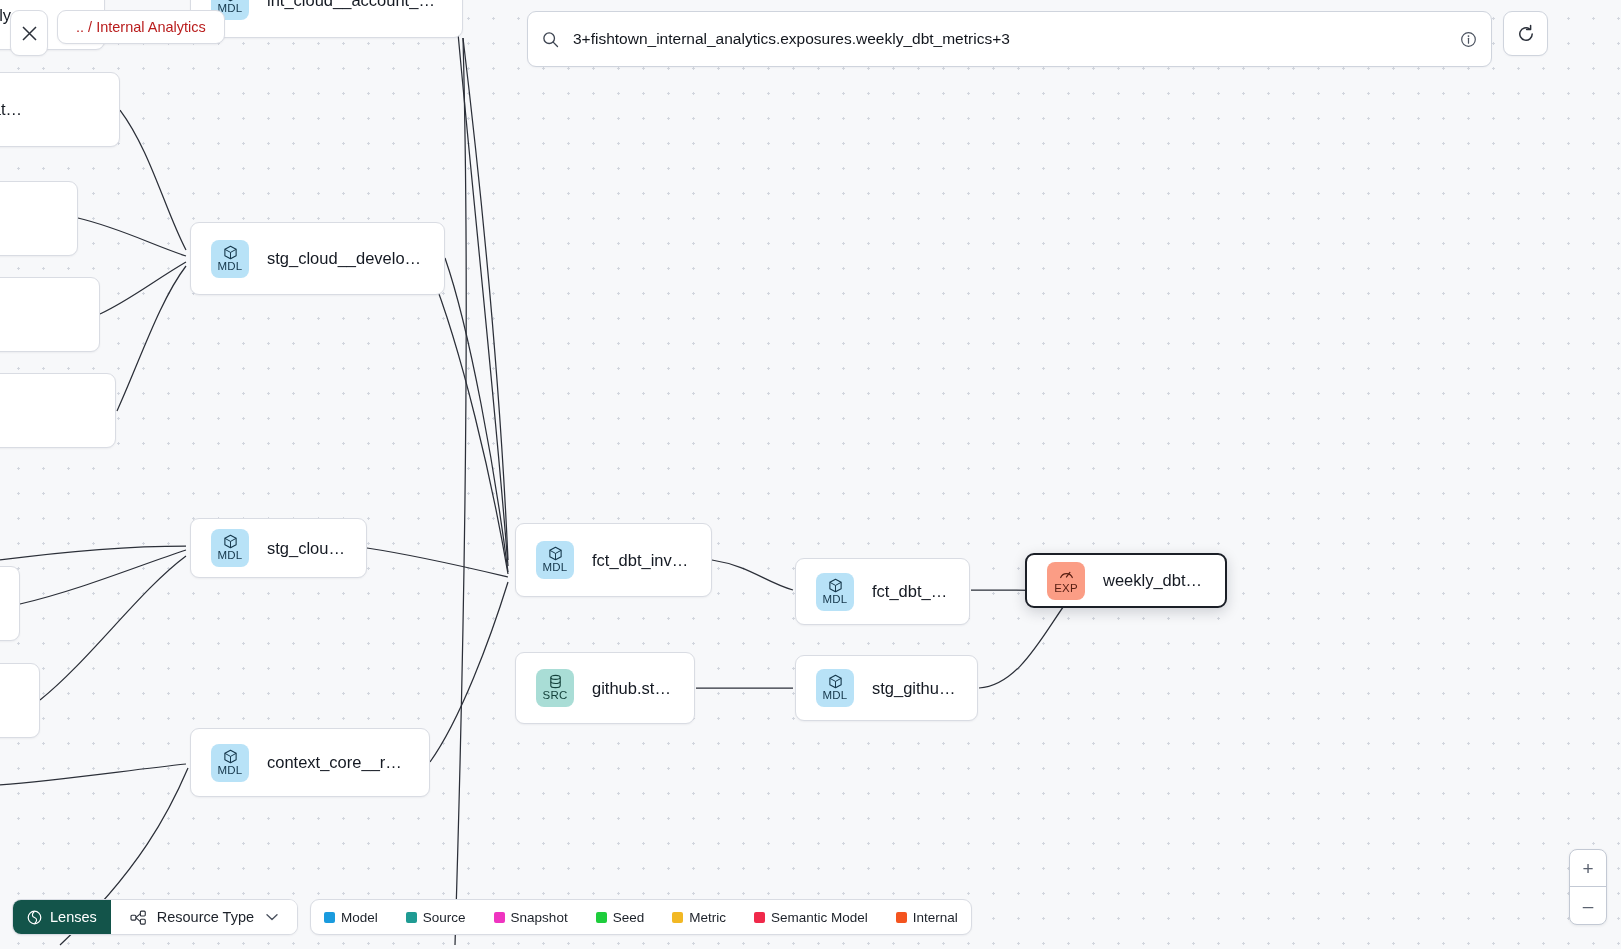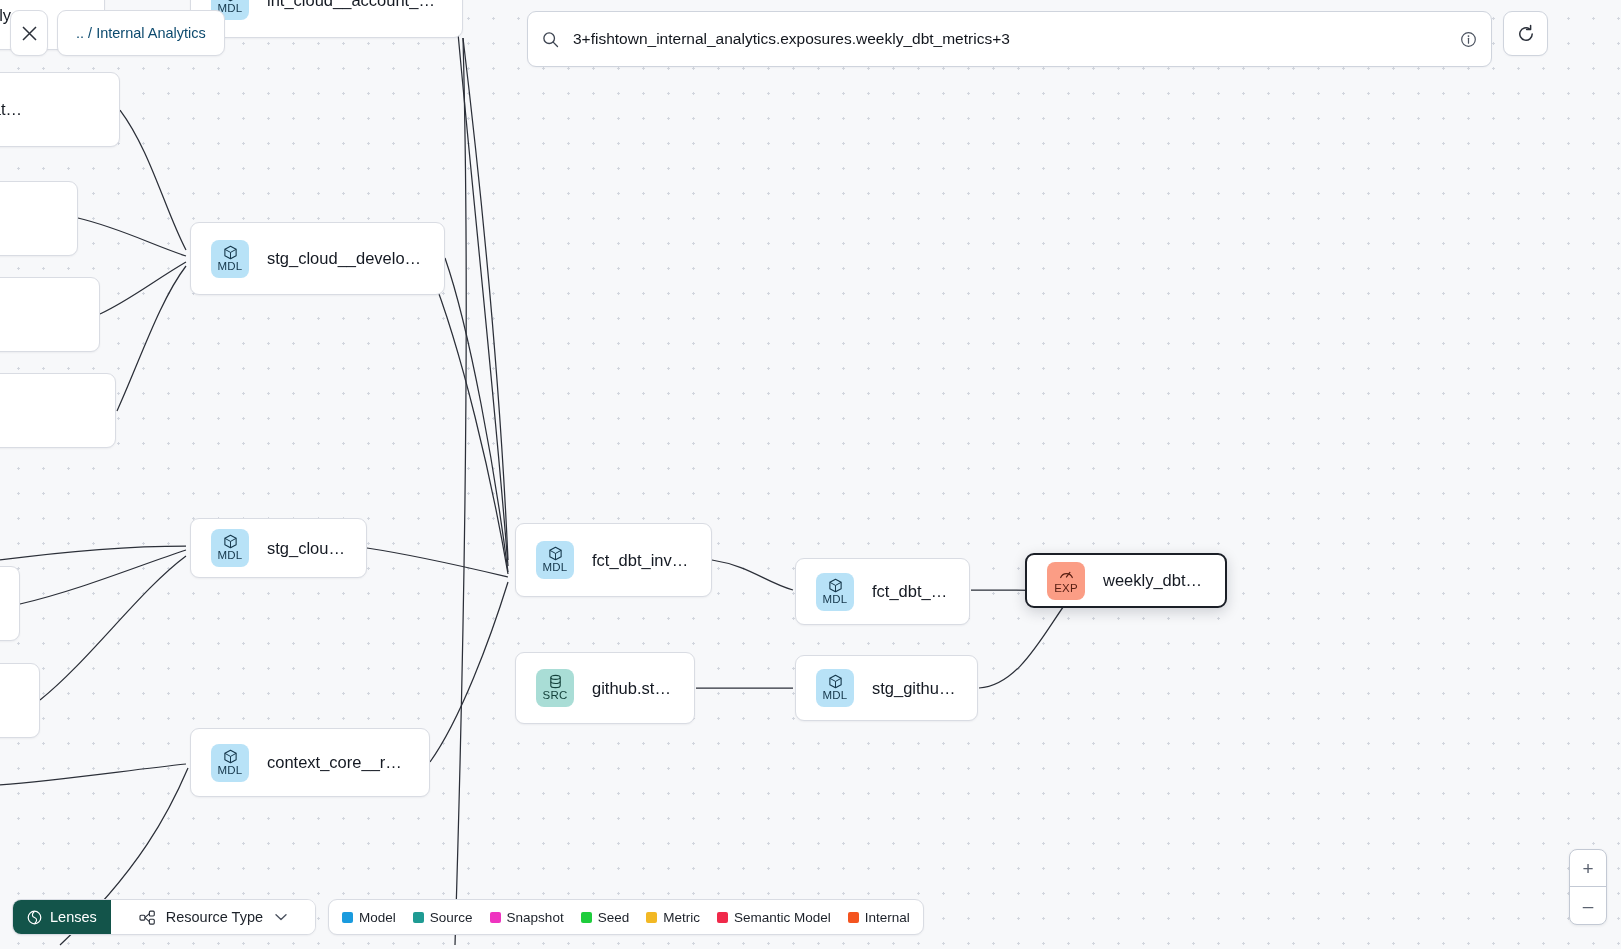--- a/index.html
+++ b/index.html
@@ -79,24 +79,24 @@
   .close-btn {
     position: absolute; left: 10px; top: 10px;
     width: 38px; height: 46px;
     background:#fff; border:1px solid #d9dce3; border-radius: 9px;
     display:flex; align-items:center; justify-content:center;
     pointer-events:auto;
     box-shadow: 0 1px 2px rgba(16,24,40,.05);
   }
   .breadcrumb {
     position:absolute; left: 57px; top: 10px;
-    height: 46px; padding: 4px 18px;
+    height: 34px; padding: 4px 18px;
     background:#fff; border:1px solid #d9dce3; border-radius: 9px;
     display:flex; align-items:center;
-    font-size: 14.5px; color:#0c4a6e;
+    font-size: 14.5px; color:#b91c1c;
     pointer-events:auto;
     box-shadow: 0 1px 2px rgba(16,24,40,.05);
   }
 
   .searchwrap {
     position:absolute; left:527px; top:11px;
     width: 965px; height: 56px;
     background:#fff; border:1px solid #cfd4dd; border-radius: 9px;
     display:flex; align-items:center;
     padding: 0 14px 0 14px;
@@ -138,27 +138,27 @@
   }
   .lens-btn {
     background:#13544a; color:#fff;
     display:flex; align-items:center; gap:8px;
     padding: 0 14px;
     font-size:14.5px;
   }
   .restype-btn {
     background:#fff; color:#1c2129;
     display:flex; align-items:center; gap:10px;
-    padding: 0 28px;
+    padding: 0 19px;
     font-size:14.5px;
   }
   .restype-btn .chev { color:#4b525f; font-size:12px; margin-left:2px; }
 
   .legend {
-    display:flex; align-items:center; gap:17px;
+    display:flex; align-items:center; gap:28px;
     height:36px;
     background:#fff; border:1px solid #d9dce3; border-radius:9px;
     padding: 0 13px;
     box-shadow:0 1px 2px rgba(16,24,40,.05);
   }
   .legend .item { display:flex; align-items:center; gap:6px; font-size:13.5px; color:#1c2129; white-space:nowrap; }
   .legend .sw { width:11px; height:11px; border-radius:2px; flex:0 0 auto; }
 
   
   .zoomctl {

